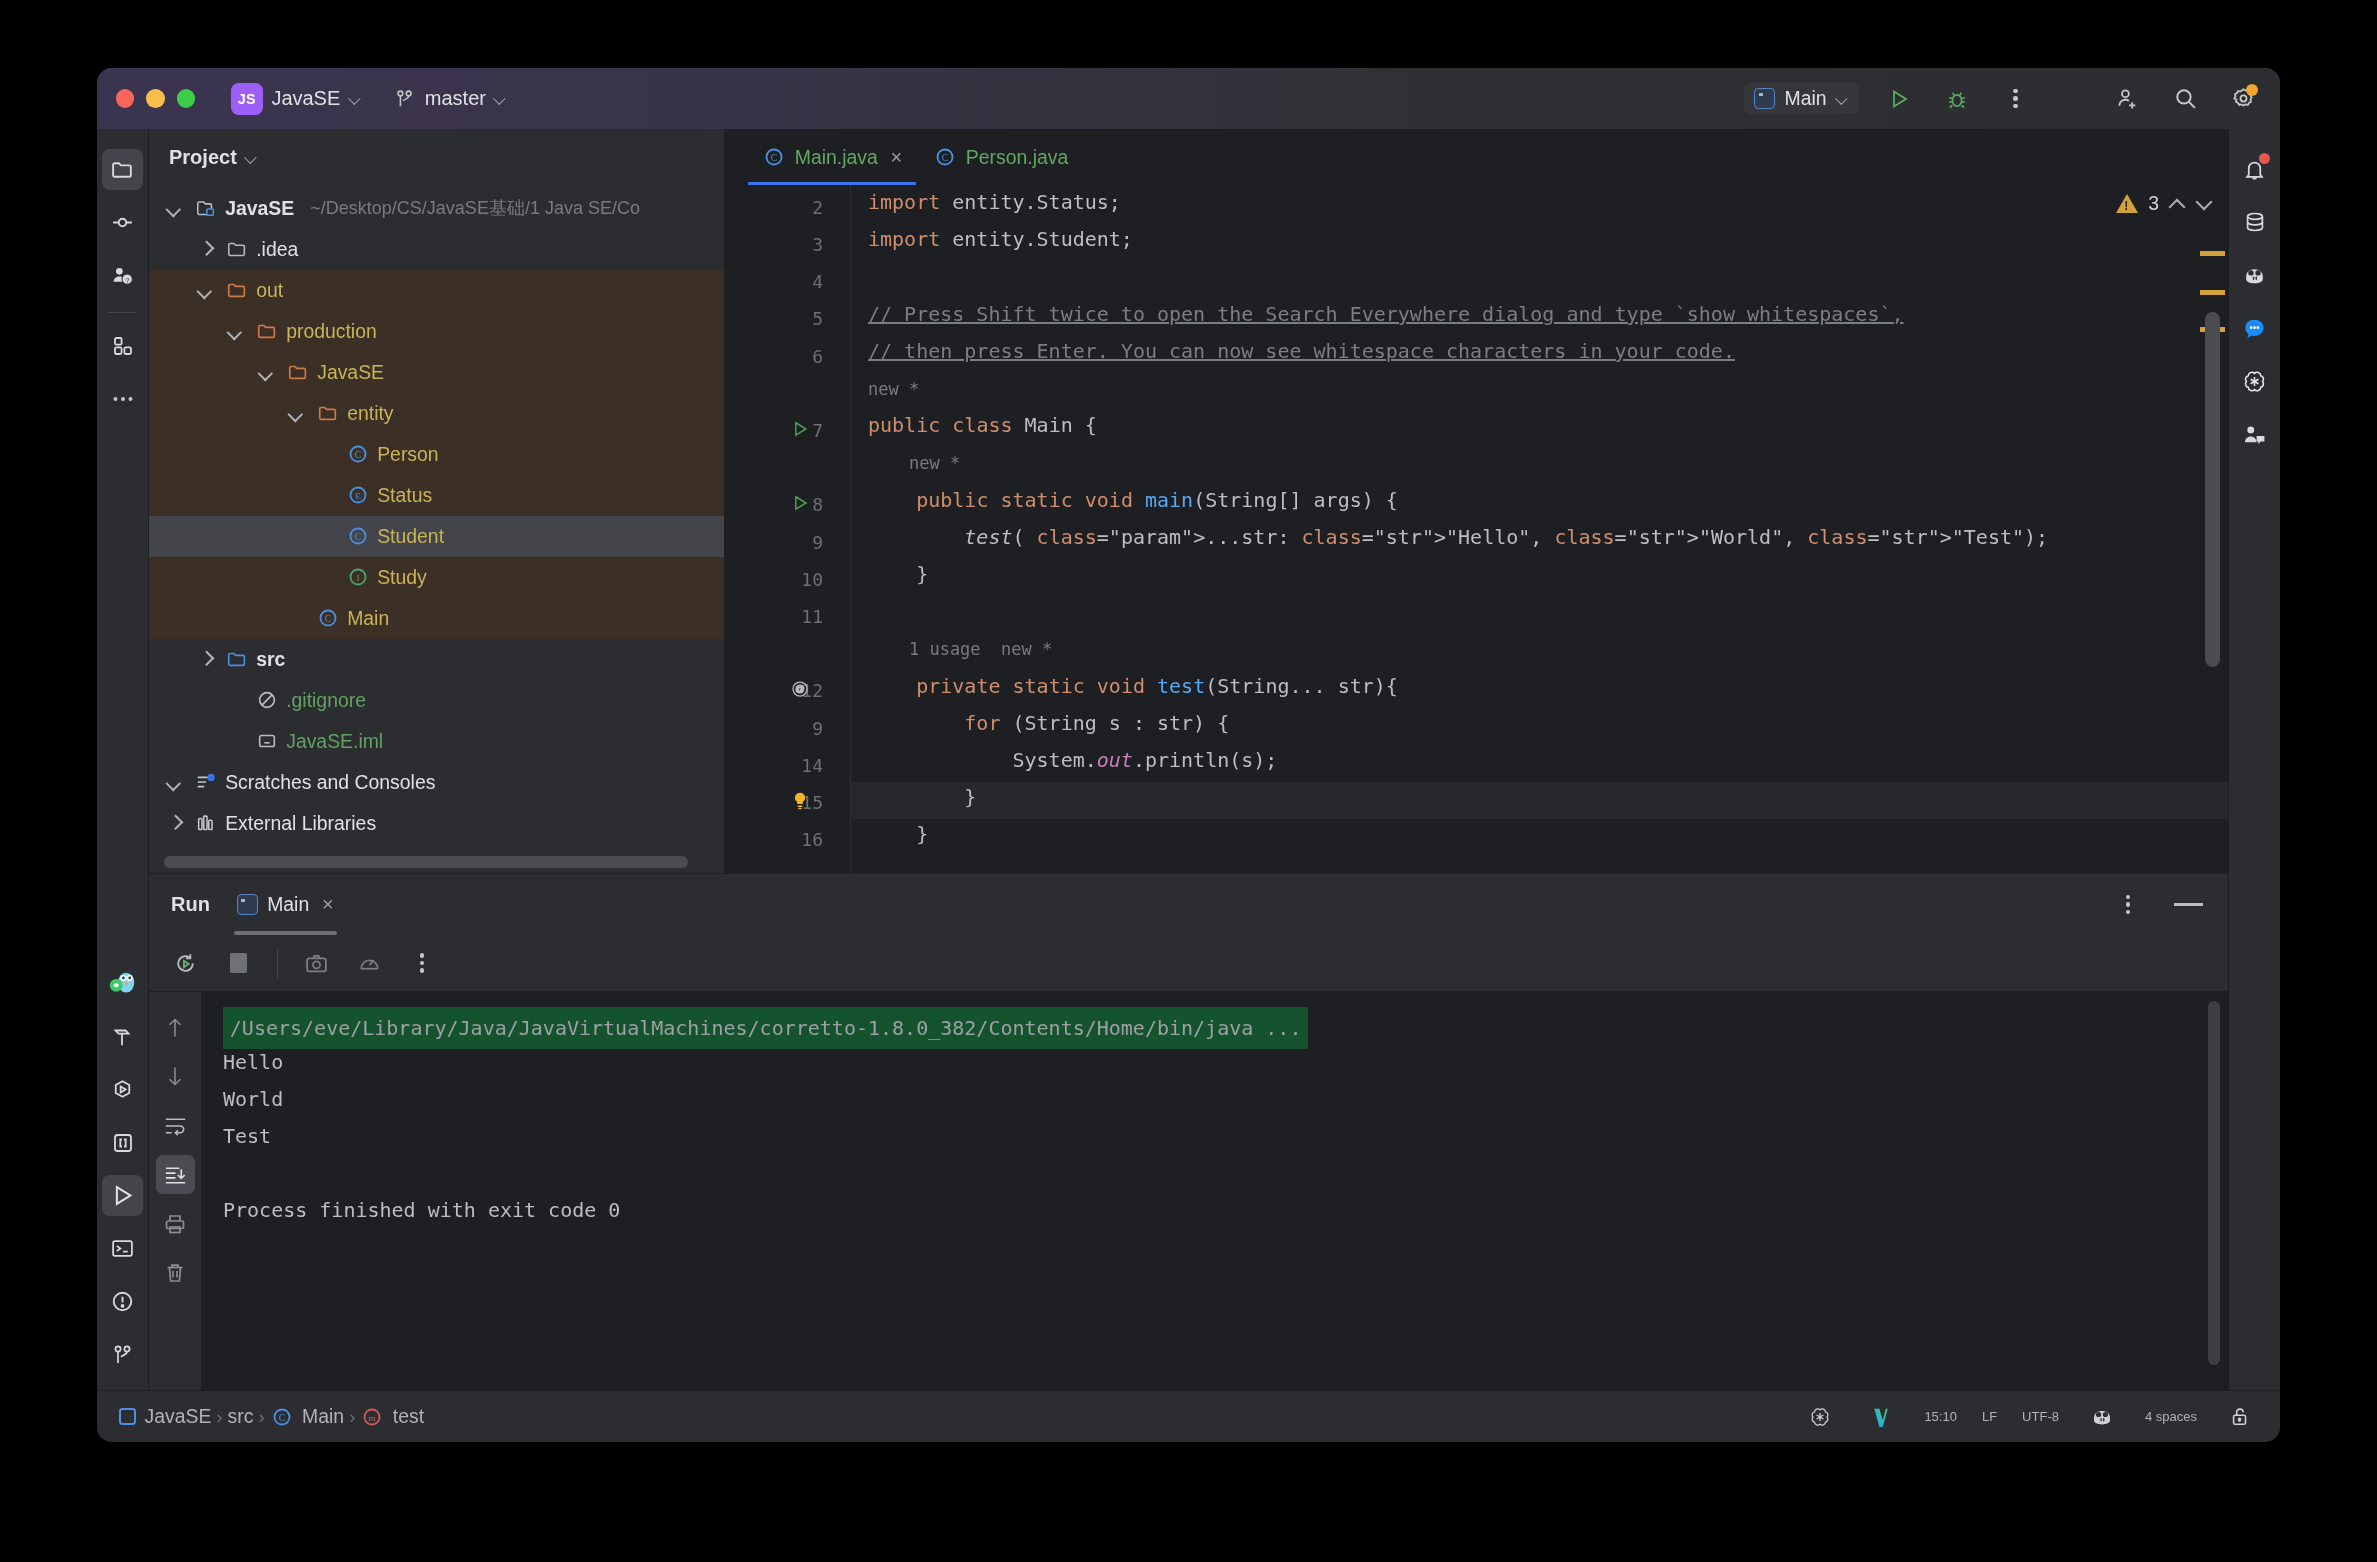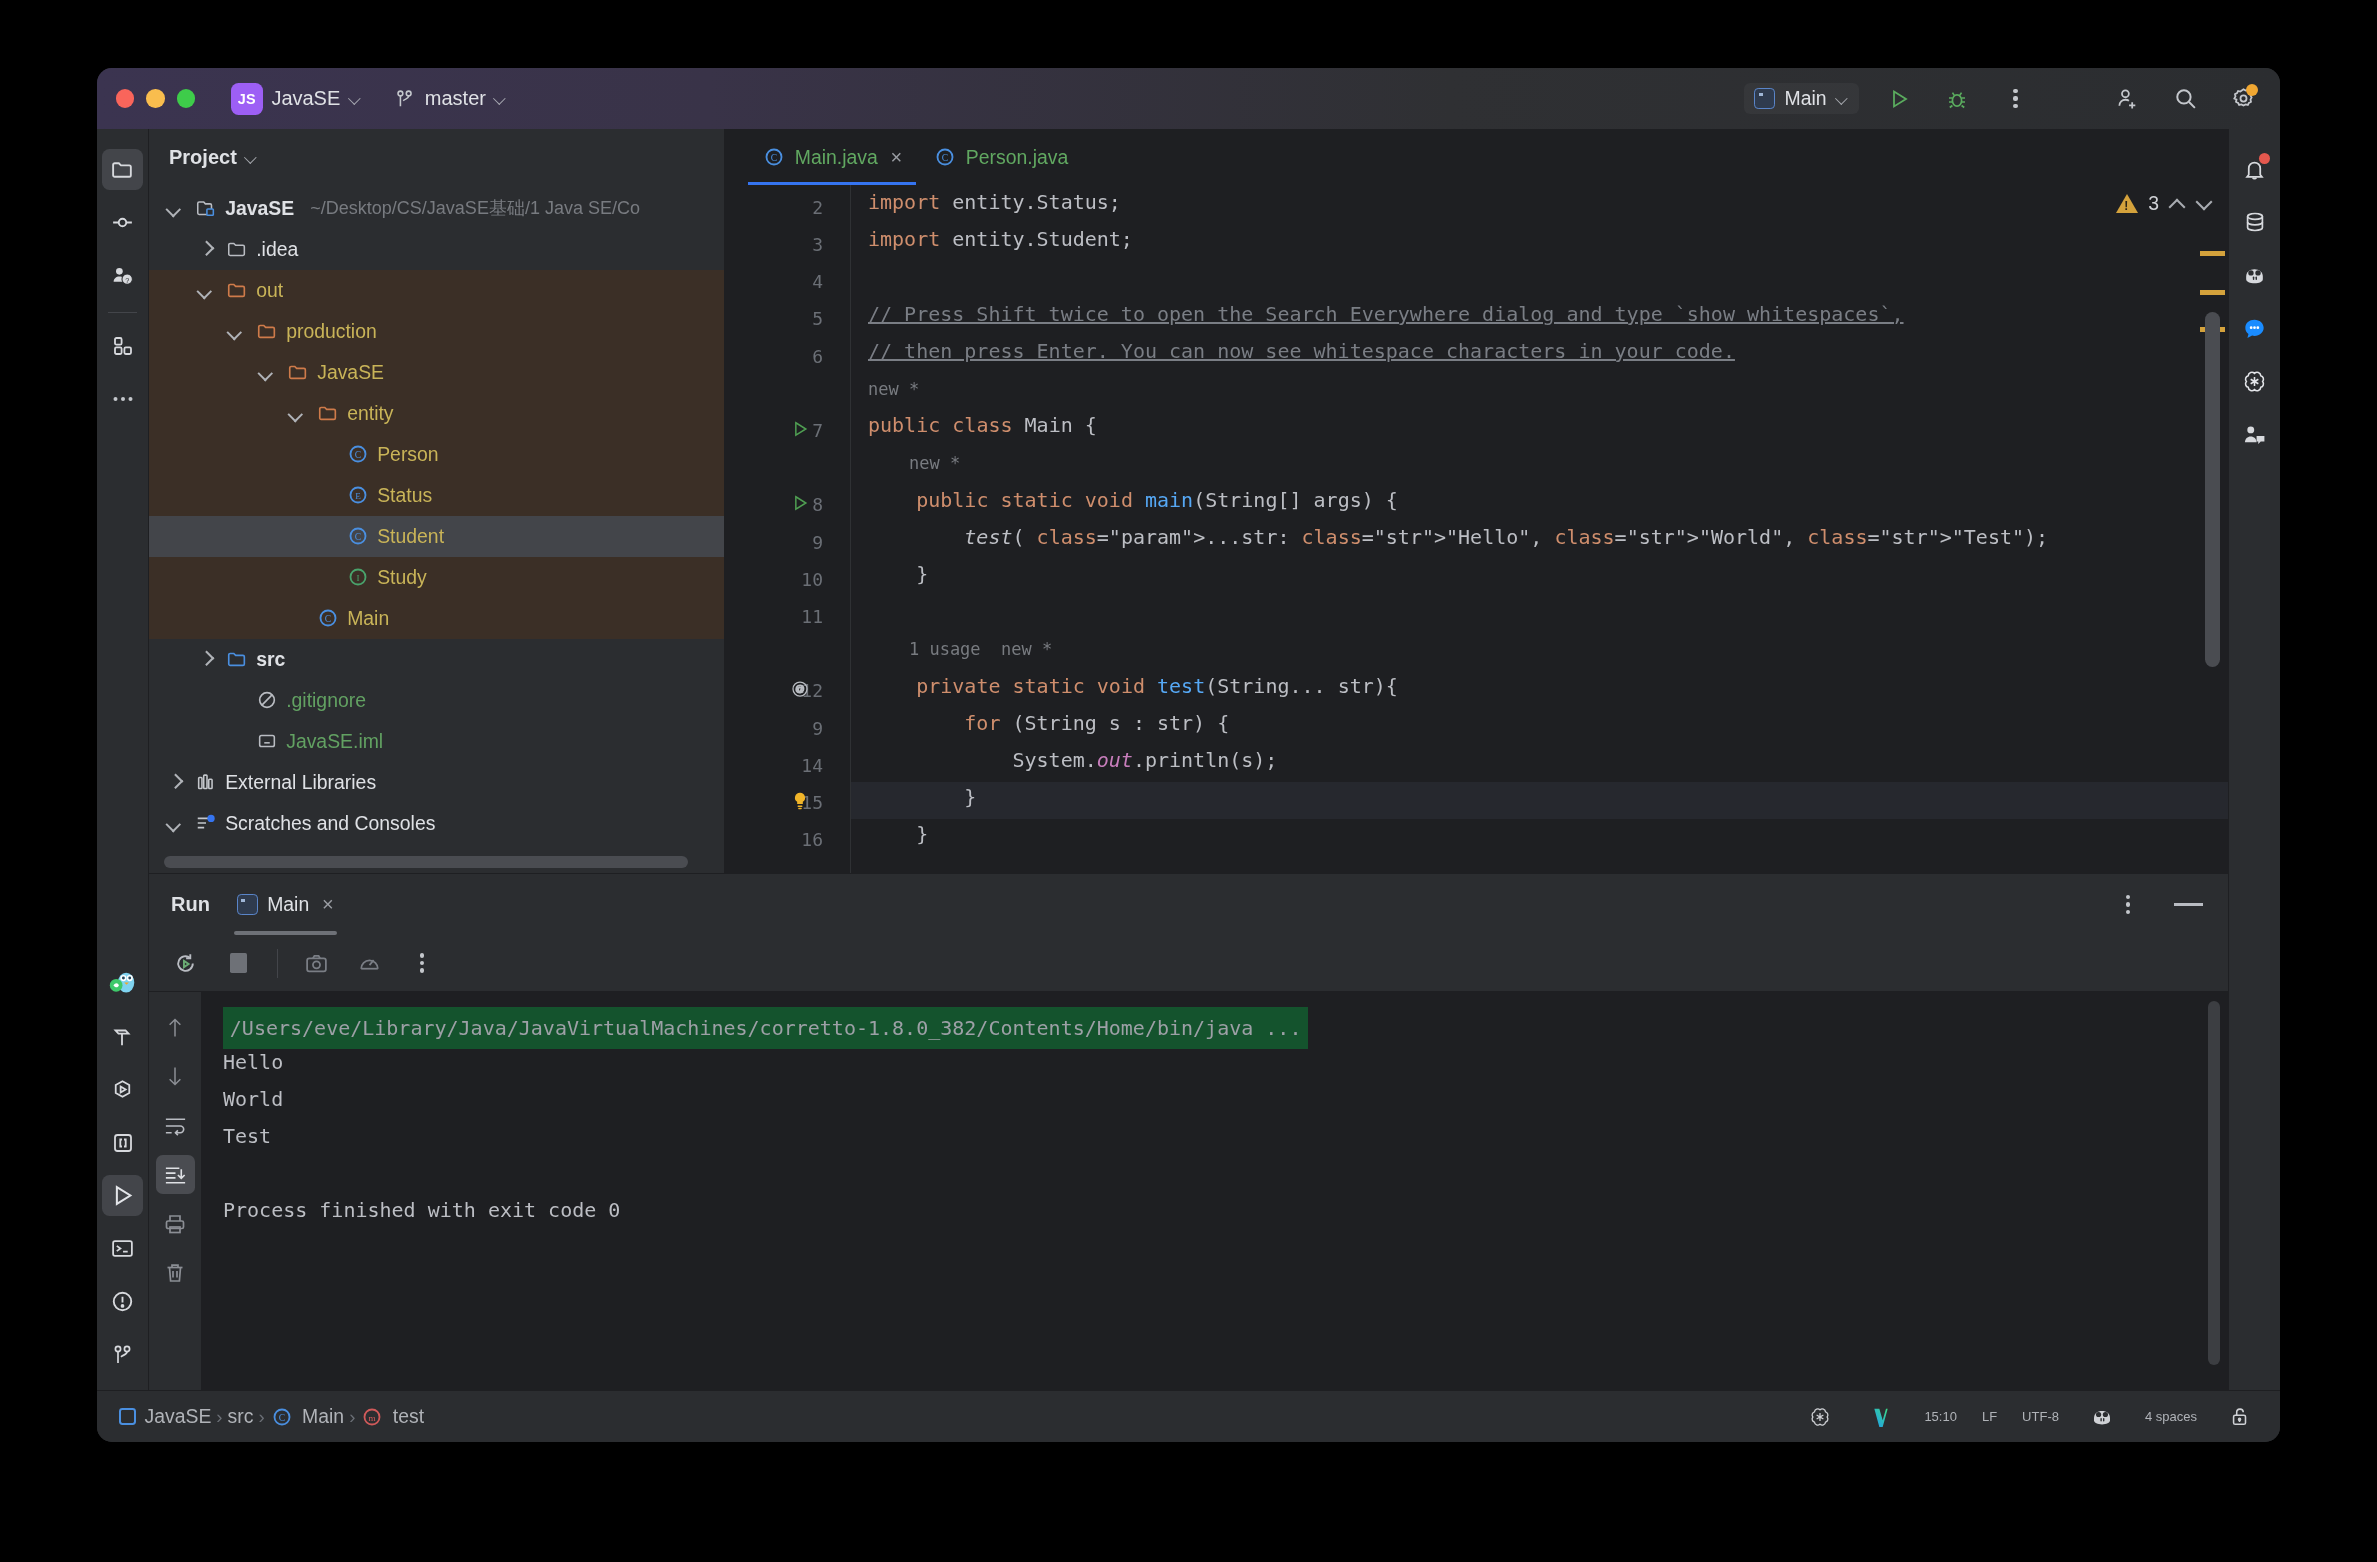--- a/index.html
+++ b/index.html
@@ -552,39 +552,39 @@
                 <span class="twist"></span>
                 <span style="width: 24px; height: 24px; display: inline-flex; align-items: center; justify-content: center; flex: 0 0 auto;">
                   <svg width="22" height="22" viewBox="0 0 24 24" fill="none" stroke="#b9bcc2" stroke-width="1.7">
                     <rect x="4" y="6" width="16" height="12" rx="2"></rect>
                     <path d="M9 14h6"></path>
                   </svg>
                 </span>
                 <span class="tlabel c-green">JavaSE.iml</span>
               </div>
               <div class="trow" style="padding-left: 15px;">
+                <span class="twist d"></span>
+                <span style="width: 24px; height: 24px; display: inline-flex; align-items: center; justify-content: center; flex: 0 0 auto;">
+                  <svg width="22" height="22" viewBox="0 0 24 24" fill="none" stroke="#c4c7cc" stroke-width="1.8">
+                    <path d="M3 7h12M3 12h9M3 17h7"></path>
+                    <circle cx="17.5" cy="7" r="4" fill="#3574f0" stroke="none"></circle>
+                  </svg>
+                </span>
+                <span class="tlabel c-white">Scratches and Consoles</span>
+              </div>
+              <div class="trow" style="padding-left: 15px;">
                 <span class="twist r"></span>
                 <span style="width: 24px; height: 24px; display: inline-flex; align-items: center; justify-content: center; flex: 0 0 auto;">
                   <svg width="22" height="22" viewBox="0 0 24 24" fill="none" stroke="#c4c7cc" stroke-width="1.7">
                     <rect x="4" y="7" width="3.6" height="12" rx="0.8"></rect>
                     <rect x="9.5" y="4.5" width="3.6" height="14.5" rx="0.8"></rect>
                     <rect x="15" y="9" width="3.6" height="10" rx="0.8"></rect>
                   </svg>
                 </span>
                 <span class="tlabel c-white">External Libraries</span>
-              </div>
-              <div class="trow" style="padding-left: 15px;">
-                <span class="twist d"></span>
-                <span style="width: 24px; height: 24px; display: inline-flex; align-items: center; justify-content: center; flex: 0 0 auto;">
-                  <svg width="22" height="22" viewBox="0 0 24 24" fill="none" stroke="#c4c7cc" stroke-width="1.8">
-                    <path d="M3 7h12M3 12h9M3 17h7"></path>
-                    <circle cx="17.5" cy="7" r="4" fill="#3574f0" stroke="none"></circle>
-                  </svg>
-                </span>
-                <span class="tlabel c-white">Scratches and Consoles</span>
               </div>
             </div>
           <div class="hscroll"></div>
         </div>
 
         <div class="editor">
           <div class="etabs" id="etabs">
               <div class="etab active">
                 <span style="width: 24px; height: 24px; display: inline-flex; align-items: center; justify-content: center; flex: 0 0 auto;">
                   <svg width="22" height="22" viewBox="0 0 24 24" fill="none" style="font-size:23px">

